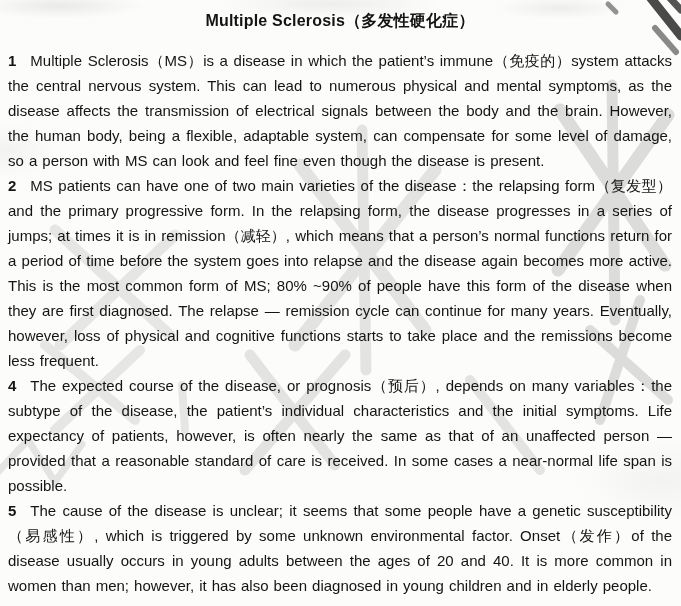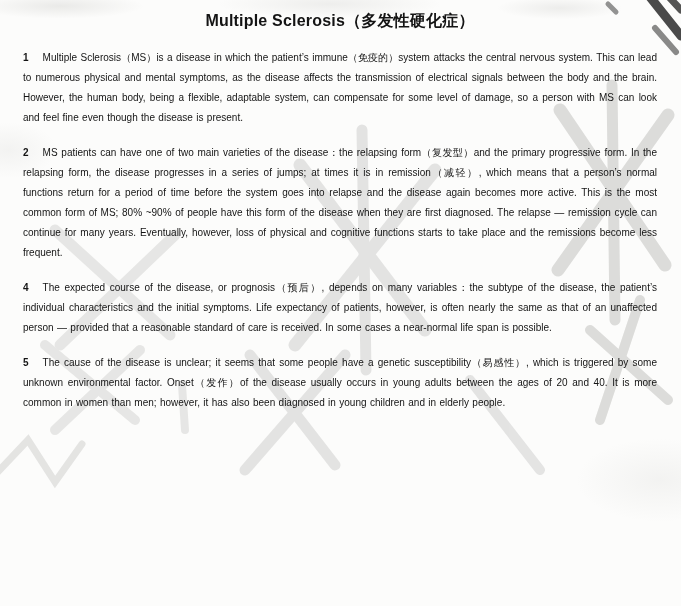--- a/index.html
+++ b/index.html
@@ -42,23 +42,23 @@
     padding: 9px 9px 0 8px;
   }
   .title {
     margin: 2px 0 16px 0;
     text-align: center;
     font-size: 16px;
     font-weight: 700;
     letter-spacing: 0.2px;
   }
   .para {
-    margin: 15px;
-    font-size: 10px;
-    line-height: 20px;
+    margin: 0;
+    font-size: 15px;
+    line-height: 25px;
     text-align: justify;
     word-spacing: 0.06em;
   }
   .pnum {
     font-weight: 700;
     padding-right: 14px;
   }
 </style>
 </head>
 <body>

